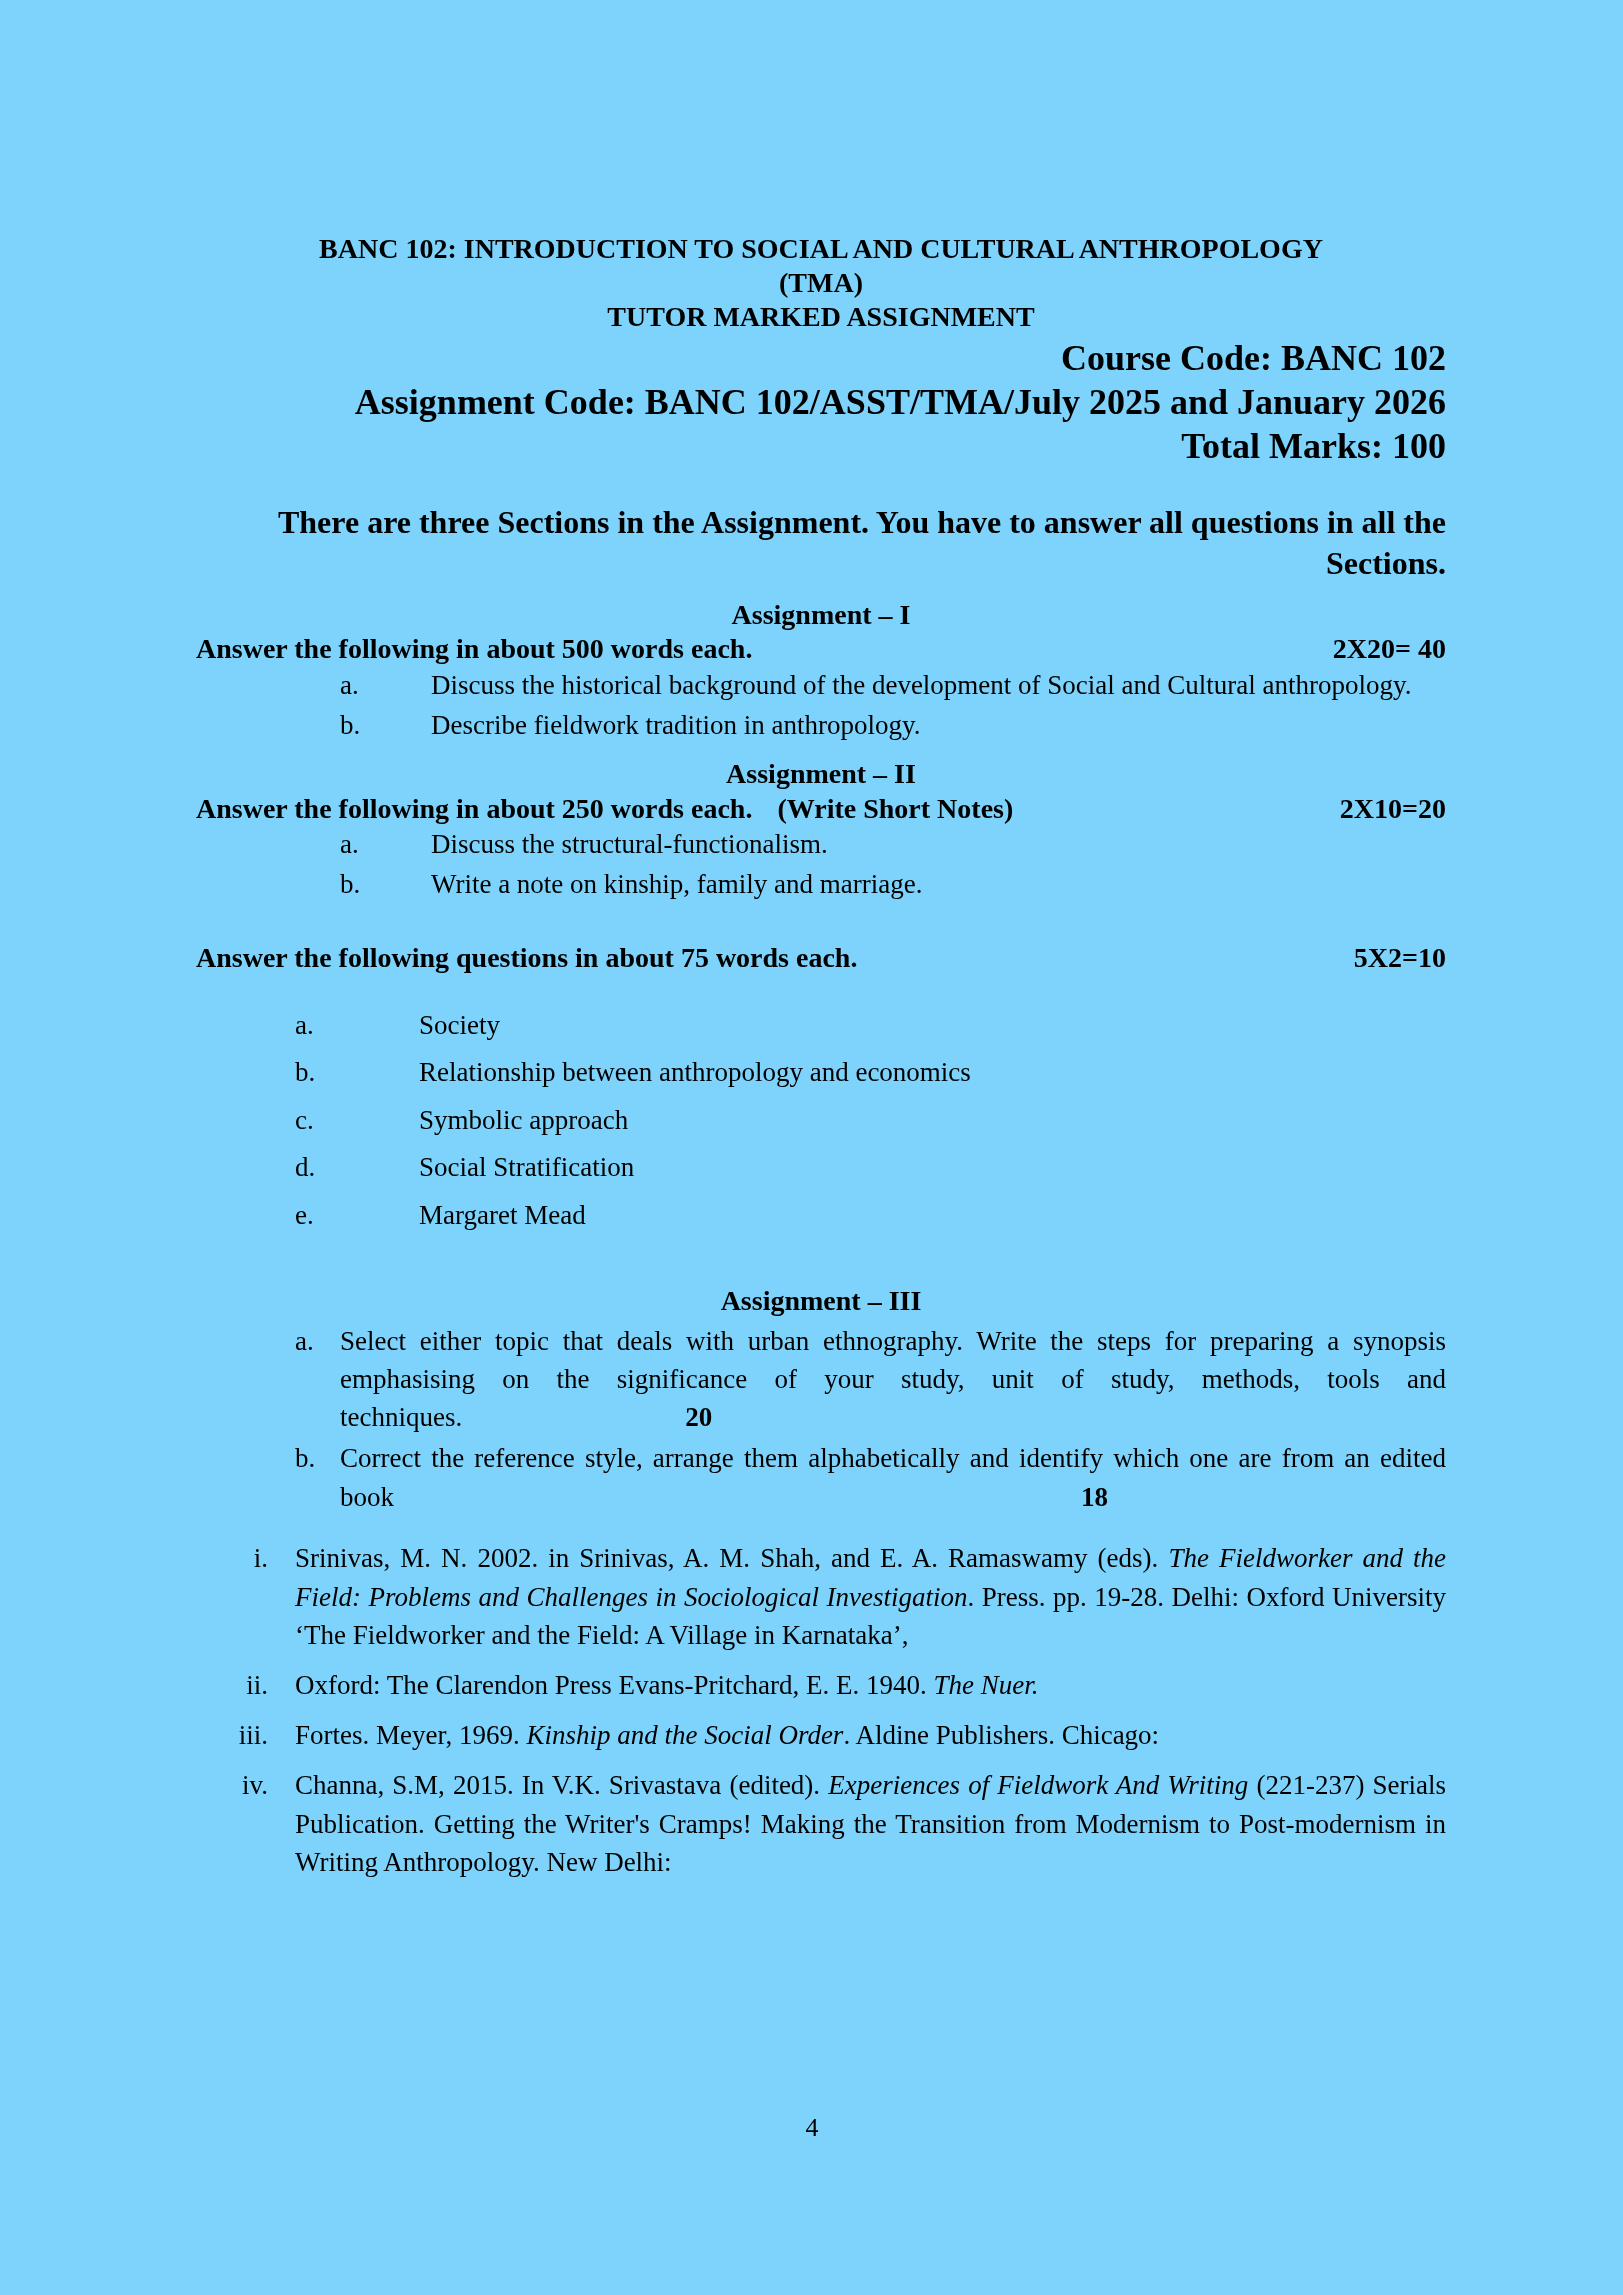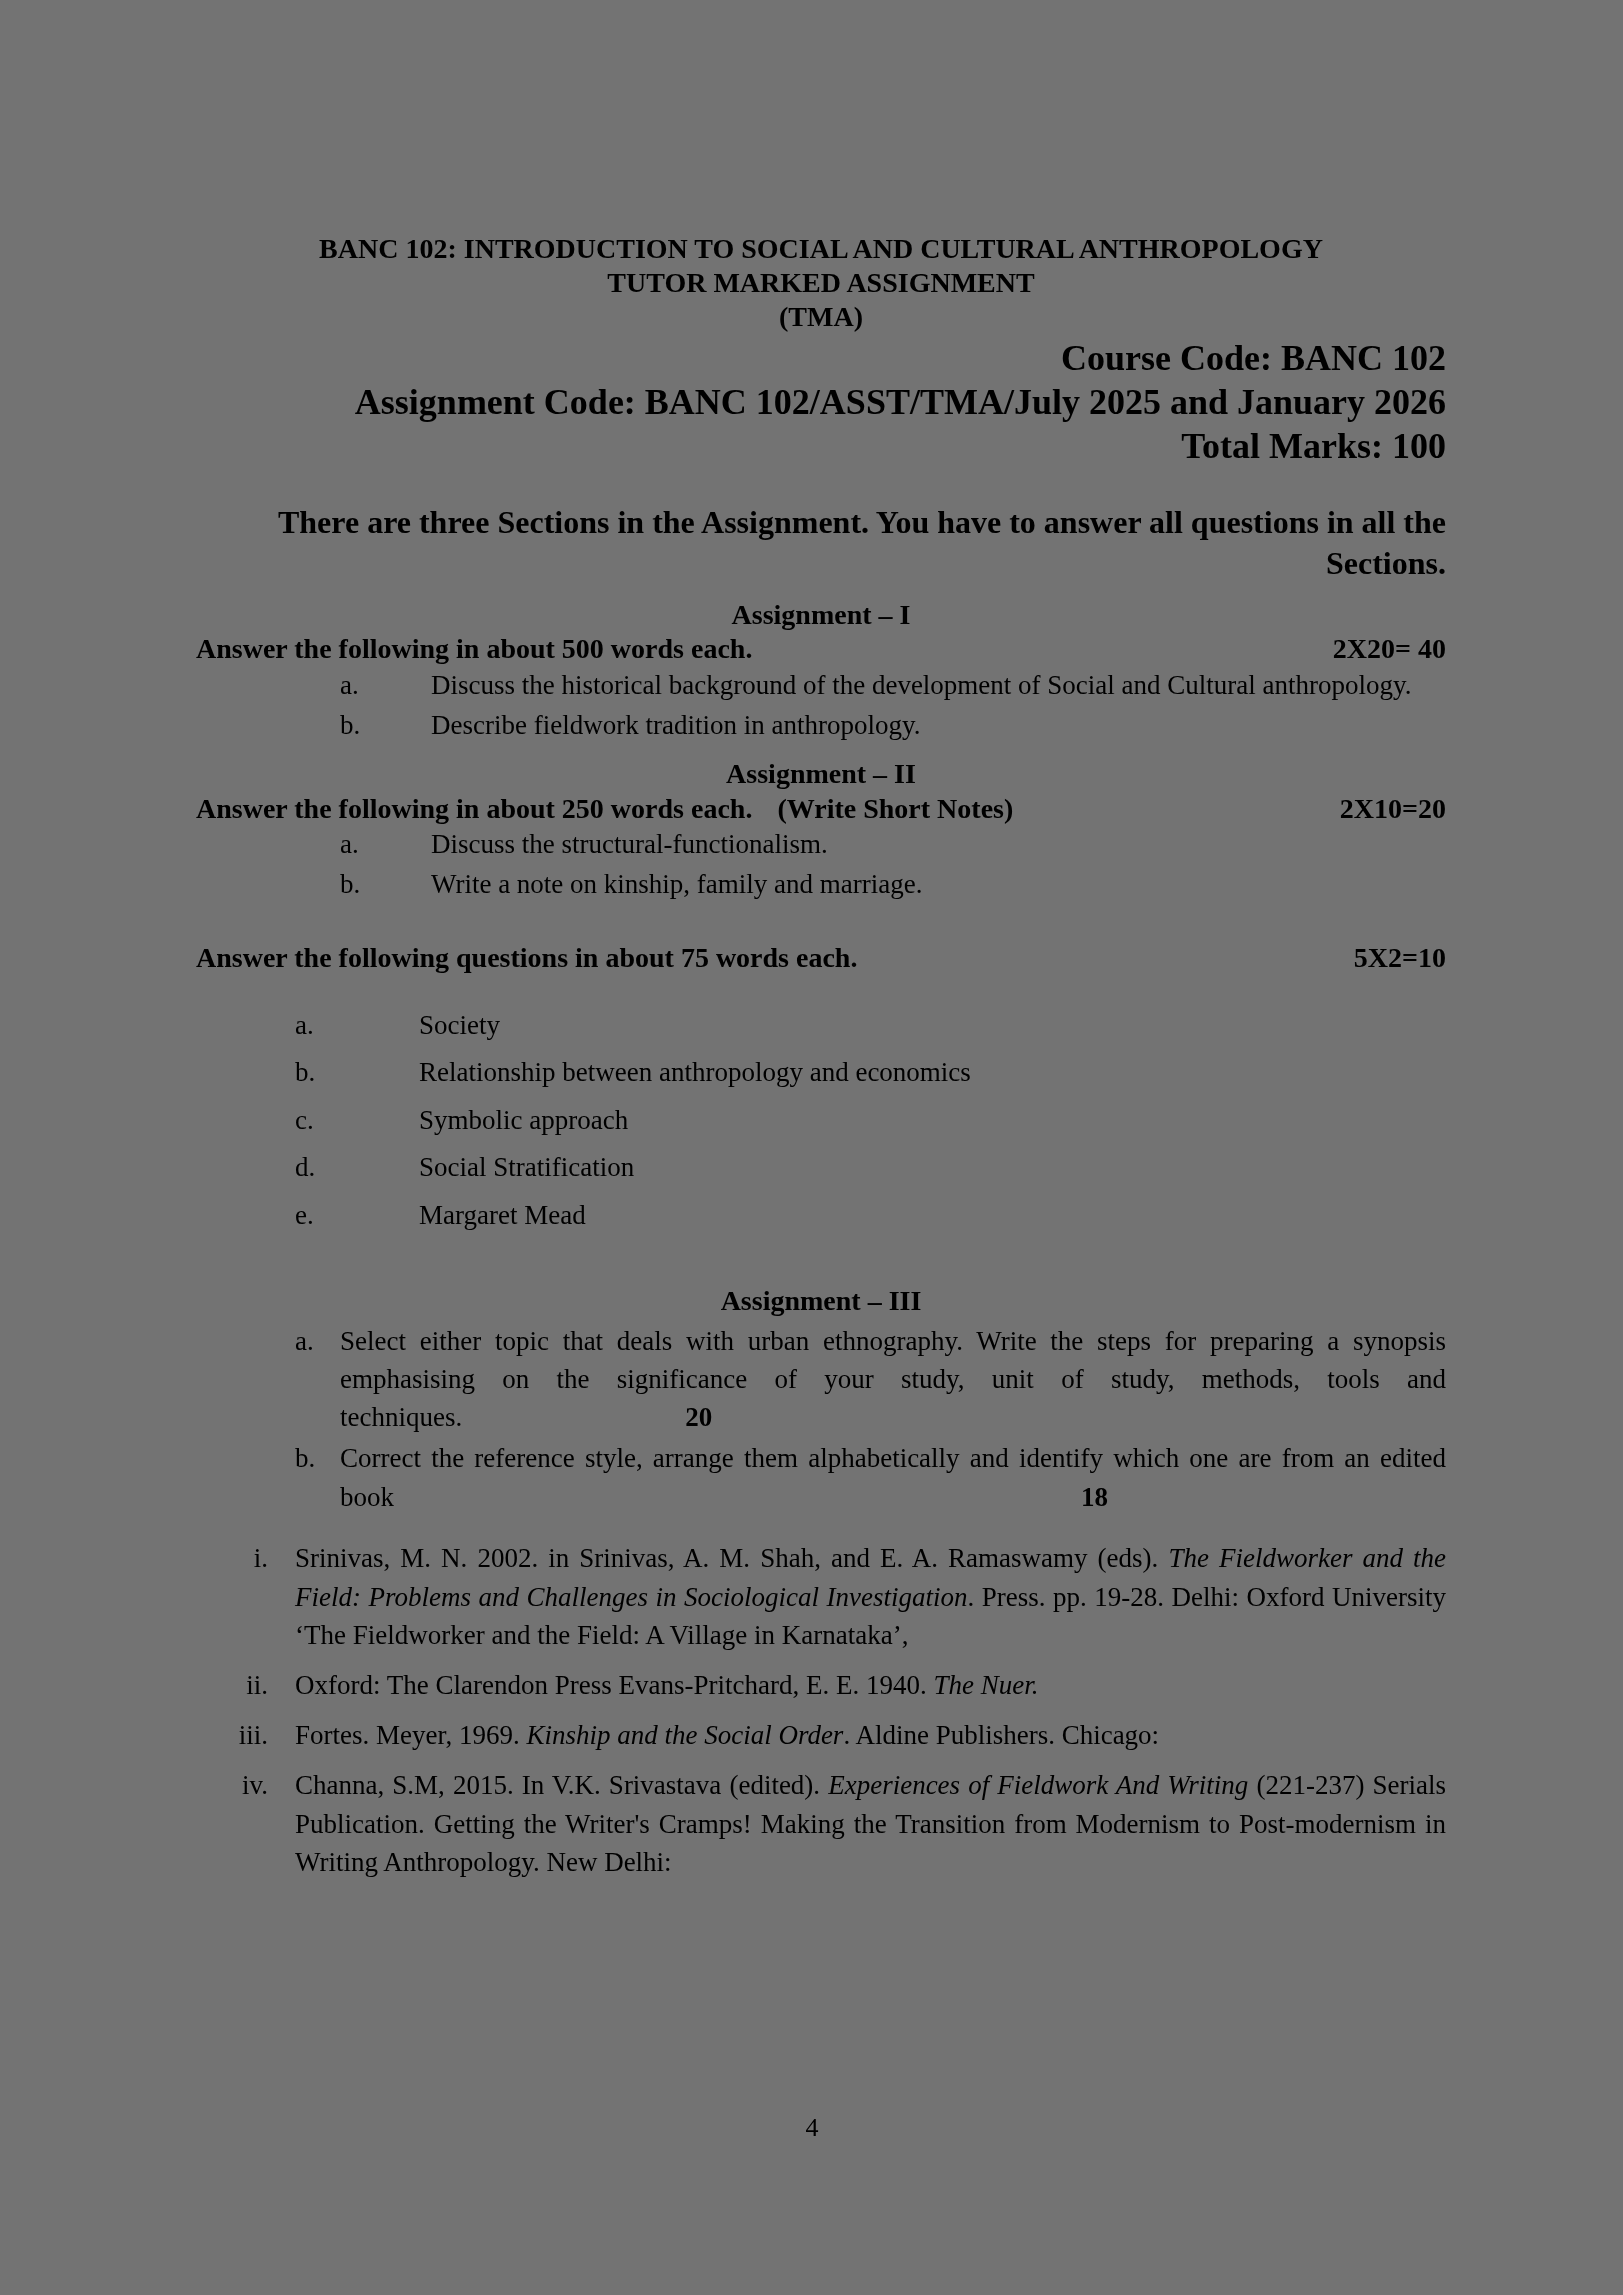--- a/index.html
+++ b/index.html
@@ -13,21 +13,21 @@
     font-family: "Liberation Serif", "DejaVu Serif", serif;
     color: #000000;
     position: relative;
     overflow: hidden;
   }
   .page {
     position: absolute;
     left: 0; top: 0;
     width: 1624px;
     height: 2295px;
-    background: #737373;
+    background: #7dd3fc;
   }
   .content {
     position: absolute;
     left: 196px;
     top: 232px;
     width: 1250px;
     font-size: 27px;
     line-height: 1.0;
   }
 
@@ -138,22 +138,22 @@
   }
 </style>
 </head>
 <body>
 
 <div class="page">
   <div class="content">
 
     <div class="title-block">
       <span class="title-line">BANC 102:  INTRODUCTION TO SOCIAL AND CULTURAL ANTHROPOLOGY</span>
+      <span class="title-line">(TMA)</span>
       <span class="title-line">TUTOR MARKED ASSIGNMENT</span>
-      <span class="title-line">(TMA)</span>
     </div>
 
     <div class="right-block">
       <span class="right-line">Course Code: BANC 102</span>
       <span class="right-line">Assignment Code: BANC 102/ASST/TMA/July 2025 and January 2026</span>
       <span class="right-line">Total Marks: 100</span>
     </div>
 
     <div class="intro">There are three Sections in the Assignment. You have to answer all questions in all the Sections.</div>
 

